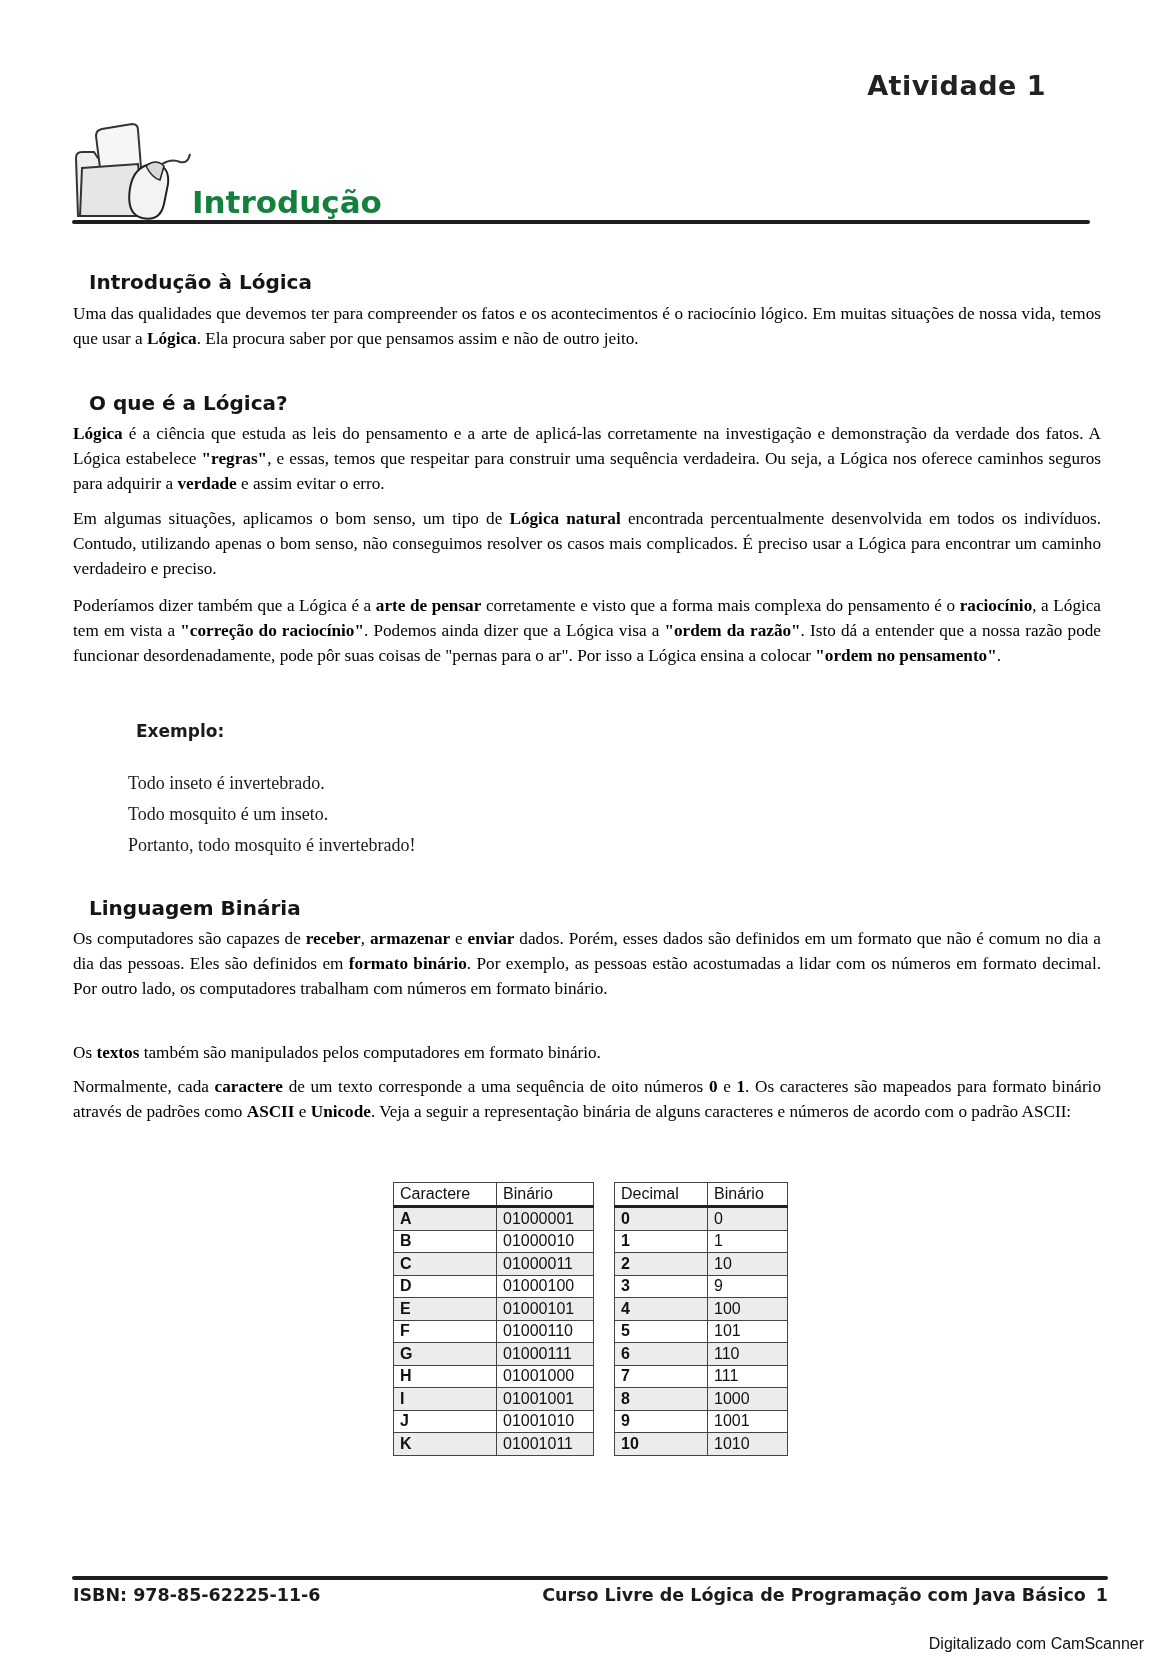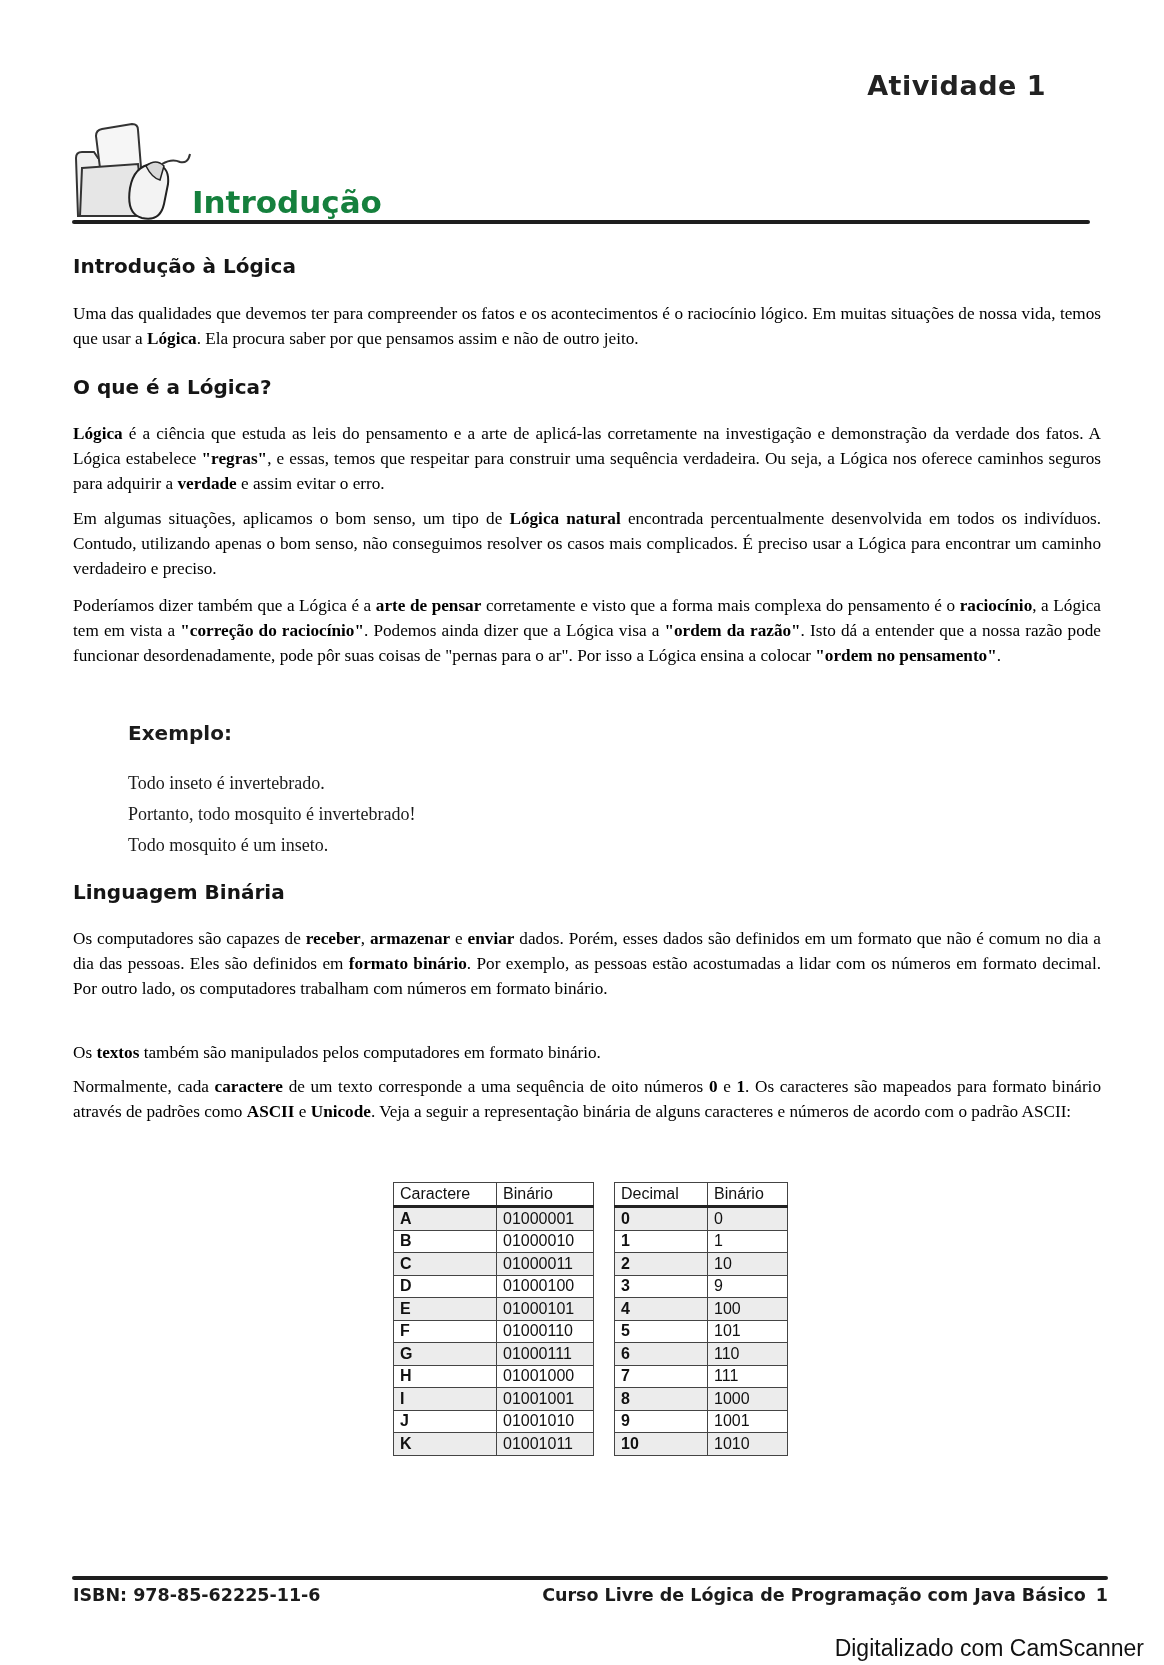--- a/index.html
+++ b/index.html
@@ -6,42 +6,42 @@
   body {
     width: 1164px; height: 1665px; background: #ffffff; position: relative; overflow: hidden;
     font-family: "Liberation Serif", serif; color: #1a1a1a;
   }
   .page { position: absolute; left: 0; top: 0; width: 1164px; height: 1359px; }
   .activity { position: absolute; right: 118px; top: 70px; font-family: "DejaVu Sans", sans-serif; font-weight: bold; font-size: 27px; color: #222; letter-spacing: 0.5px; }
   .chapter { position: absolute; left: 72px; top: 118px; width: 1018px; height: 110px; }
   .chapter-icon { position: absolute; left: 0; top: 0; width: 120px; height: 104px; }
   .chapter-title { position: absolute; left: 120px; top: 66px; font-family: "DejaVu Sans", sans-serif; font-weight: bold; font-size: 31px; color: #15803d; }
   .chapter-rule { position: absolute; left: 0; top: 102px; width: 1018px; height: 4px; background: #1e1e1e; border-radius: 2px; }
-  h2 { font-family: "DejaVu Sans", sans-serif; font-weight: bold; font-size: 20px; color: #151515; margin: 0; position: absolute; left: 73px; }
+  h2 { font-family: "DejaVu Sans", sans-serif; font-weight: bold; font-size: 20px; color: #151515; margin: 16px; position: absolute; left: 73px; }
   p.body { position: absolute; left: 73px; width: 1028px; margin: 0; font-family: "Liberation Serif", serif; font-size: 17.2px; line-height: 25px; text-align: justify; color: #000000; }
   p.body b { font-weight: bold; }
-  .example-label { position: absolute; left: 128px; top: 721px; font-family: "DejaVu Sans", sans-serif; font-weight: bold; font-size: 20px; color: #1b1b1b; }
+  .example-label { position: absolute; left: 136px; top: 721px; font-family: "DejaVu Sans", sans-serif; font-weight: bold; font-size: 17px; color: #1b1b1b; }
   .example-lines { position: absolute; left: 128px; top: 768px; font-family: "Liberation Serif", serif; font-size: 18px; line-height: 31px; color: #1b1b1b; }
   .example-lines div { white-space: nowrap; }
   table.ascii { position: absolute; border-collapse: collapse; font-family: "Liberation Sans", sans-serif; font-size: 16px; color: #111; }
   table.ascii th, table.ascii td { border: 1.5px solid #444; padding: 0 6px; height: 21.5px; line-height: 20px; text-align: left; font-weight: normal; }
   table.ascii th { font-weight: normal; border-bottom: 3px solid #222; height: 22px; }
   table.ascii td.bold { font-weight: bold; }
   table.ascii tr.shade td { background: #ececec; }
   #table-chars { left: 393px; top: 1182px; }
   #table-chars td:first-child, #table-chars th:first-child { width: 90px; }
   #table-chars td:last-child, #table-chars th:last-child { width: 84px; }
   #table-nums { left: 614px; top: 1182px; }
   #table-nums td:first-child, #table-nums th:first-child { width: 80px; }
   #table-nums td:last-child, #table-nums th:last-child { width: 67px; }
   .footer-rule { position: absolute; left: 72px; top: 1576px; width: 1036px; height: 4px; background: #1e1e1e; border-radius: 2px; }
   .isbn { position: absolute; left: 73px; top: 1585px; font-family: "DejaVu Sans", sans-serif; font-weight: bold; font-size: 17.5px; color: #1b1b1b; }
   .course { position: absolute; right: 56px; top: 1585px; font-family: "DejaVu Sans", sans-serif; font-weight: bold; font-size: 17.5px; color: #1b1b1b; }
   .course .pg { margin-left: 10px; }
-  .watermark { position: absolute; right: 20px; top: 1635px; font-family: "Liberation Sans", sans-serif; font-size: 23px; color: #111; }
+  .watermark { position: absolute; right: 20px; top: 1635px; font-family: "Liberation Sans", sans-serif; font-size: 16px; color: #111; }
 </style>
 </head>
 <body>
 
 <div class="page">
 
   <div class="activity">Atividade 1</div>
 
   <div class="chapter">
     <svg class="chapter-icon" viewBox="0 0 120 104">
@@ -60,22 +60,22 @@
   <p class="body" style="top:301px;">Uma das qualidades que devemos ter para compreender os fatos e os acontecimentos é o raciocínio lógico. Em muitas situações de nossa vida, temos que usar a <b>Lógica</b>. Ela procura saber por que pensamos assim e não de outro jeito.</p>
 
   <h2 style="top:375px;">O que é a Lógica?</h2>
   <p class="body" style="top:506px;">Em algumas situações, aplicamos o bom senso, um tipo de <b>Lógica natural</b> encontrada percentualmente desenvolvida em todos os indivíduos. Contudo, utilizando apenas o bom senso, não conseguimos resolver os casos mais complicados. É preciso usar a Lógica para encontrar um caminho verdadeiro e preciso.</p>
   <p class="body" style="top:421px;"><b>Lógica</b> é a ciência que estuda as leis do pensamento e a arte de aplicá-las corretamente na investigação e demonstração da verdade dos fatos. A Lógica estabelece <b>"regras"</b>, e essas, temos que respeitar para construir uma sequência verdadeira. Ou seja, a Lógica nos oferece caminhos seguros para adquirir a <b>verdade</b> e assim evitar o erro.</p>
   <p class="body" style="top:593px;">Poderíamos dizer também que a Lógica é a <b>arte de pensar</b> corretamente e visto que a forma mais complexa do pensamento é o <b>raciocínio</b>, a Lógica tem em vista a <b>"correção do raciocínio"</b>. Podemos ainda dizer que a Lógica visa a <b>"ordem da razão"</b>. Isto dá a entender que a nossa razão pode funcionar desordenadamente, pode pôr suas coisas de "pernas para o ar". Por isso a Lógica ensina a colocar <b>"ordem no pensamento"</b>.</p>
 
   <div class="example-label">Exemplo:</div>
   <div class="example-lines">
     <div>Todo inseto é invertebrado.</div>
+    <div>Todo mosquito é um inseto.</div>
     <div>Portanto, todo mosquito é invertebrado!</div>
-    <div>Todo mosquito é um inseto.</div>
   </div>
 
   <h2 style="top:880px;">Linguagem Binária</h2>
   <p class="body" style="top:926px;">Os computadores são capazes de <b>receber</b>, <b>armazenar</b> e <b>enviar</b> dados. Porém, esses dados são definidos em um formato que não é comum no dia a dia das pessoas. Eles são definidos em <b>formato binário</b>. Por exemplo, as pessoas estão acostumadas a lidar com os números em formato decimal. Por outro lado, os computadores trabalham com números em formato binário.</p>
   <p class="body" style="top:1040px;">Os <b>textos</b> também são manipulados pelos computadores em formato binário.</p>
   <p class="body" style="top:1074px;">Normalmente, cada <b>caractere</b> de um texto corresponde a uma sequência de oito números <b>0</b> e <b>1</b>. Os caracteres são mapeados para formato binário através de padrões como <b>ASCII</b> e <b>Unicode</b>. Veja a seguir a representação binária de alguns caracteres e números de acordo com o padrão ASCII:</p>
 
   <table class="ascii" id="table-chars">
     <thead>
       <tr>

